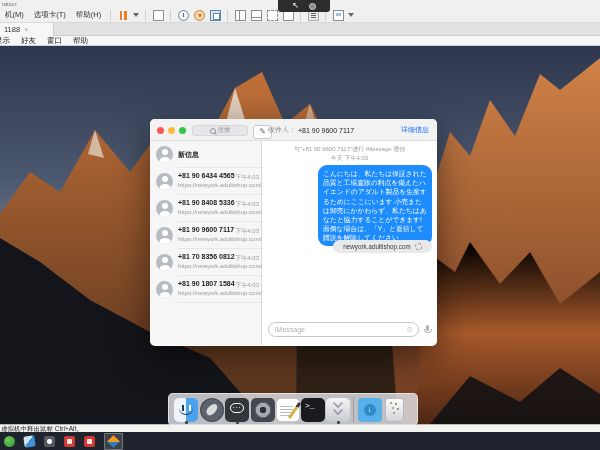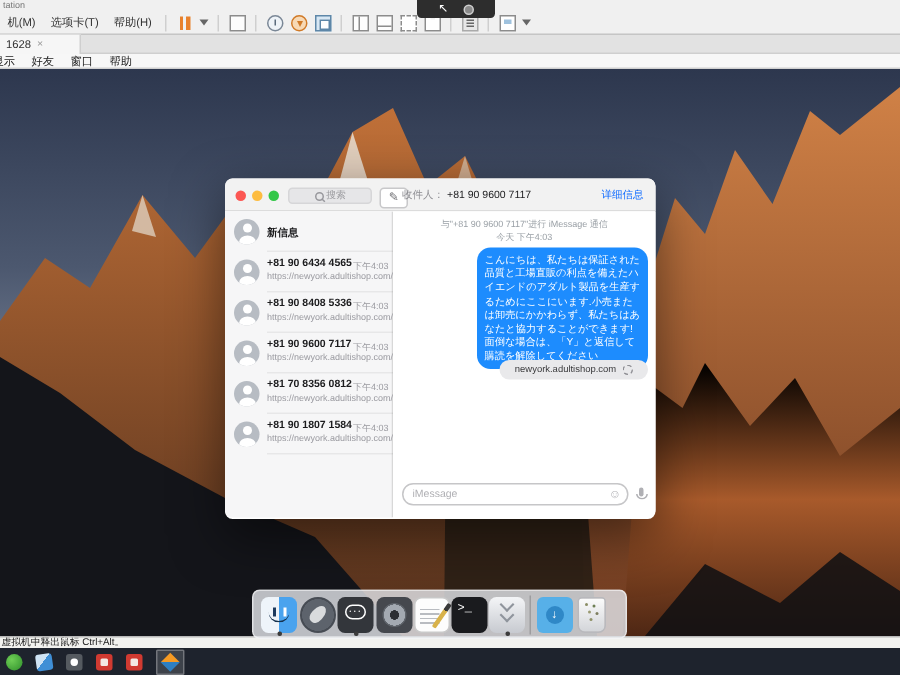--- a/index.html
+++ b/index.html
@@ -157,21 +157,21 @@
   <span class="tbi i-unity"></span>
   <span class="tbsep"></span>
   <span class="tbi i-console"></span>
   <span class="tbsep"></span>
   <span class="tbi i-display"></span>
   <span class="caret"></span>
 </div>
 
 <div class="abs vm-tabbar">
   <div class="vm-tab">
-    <span>1628</span>
+    <span>1188</span>
     <span class="close">×</span>
   </div>
 </div>
 
 <div class="abs mac-menubar">
   <span>显示</span>
   <span>好友</span>
   <span>窗口</span>
   <span>帮助</span>
 </div>

